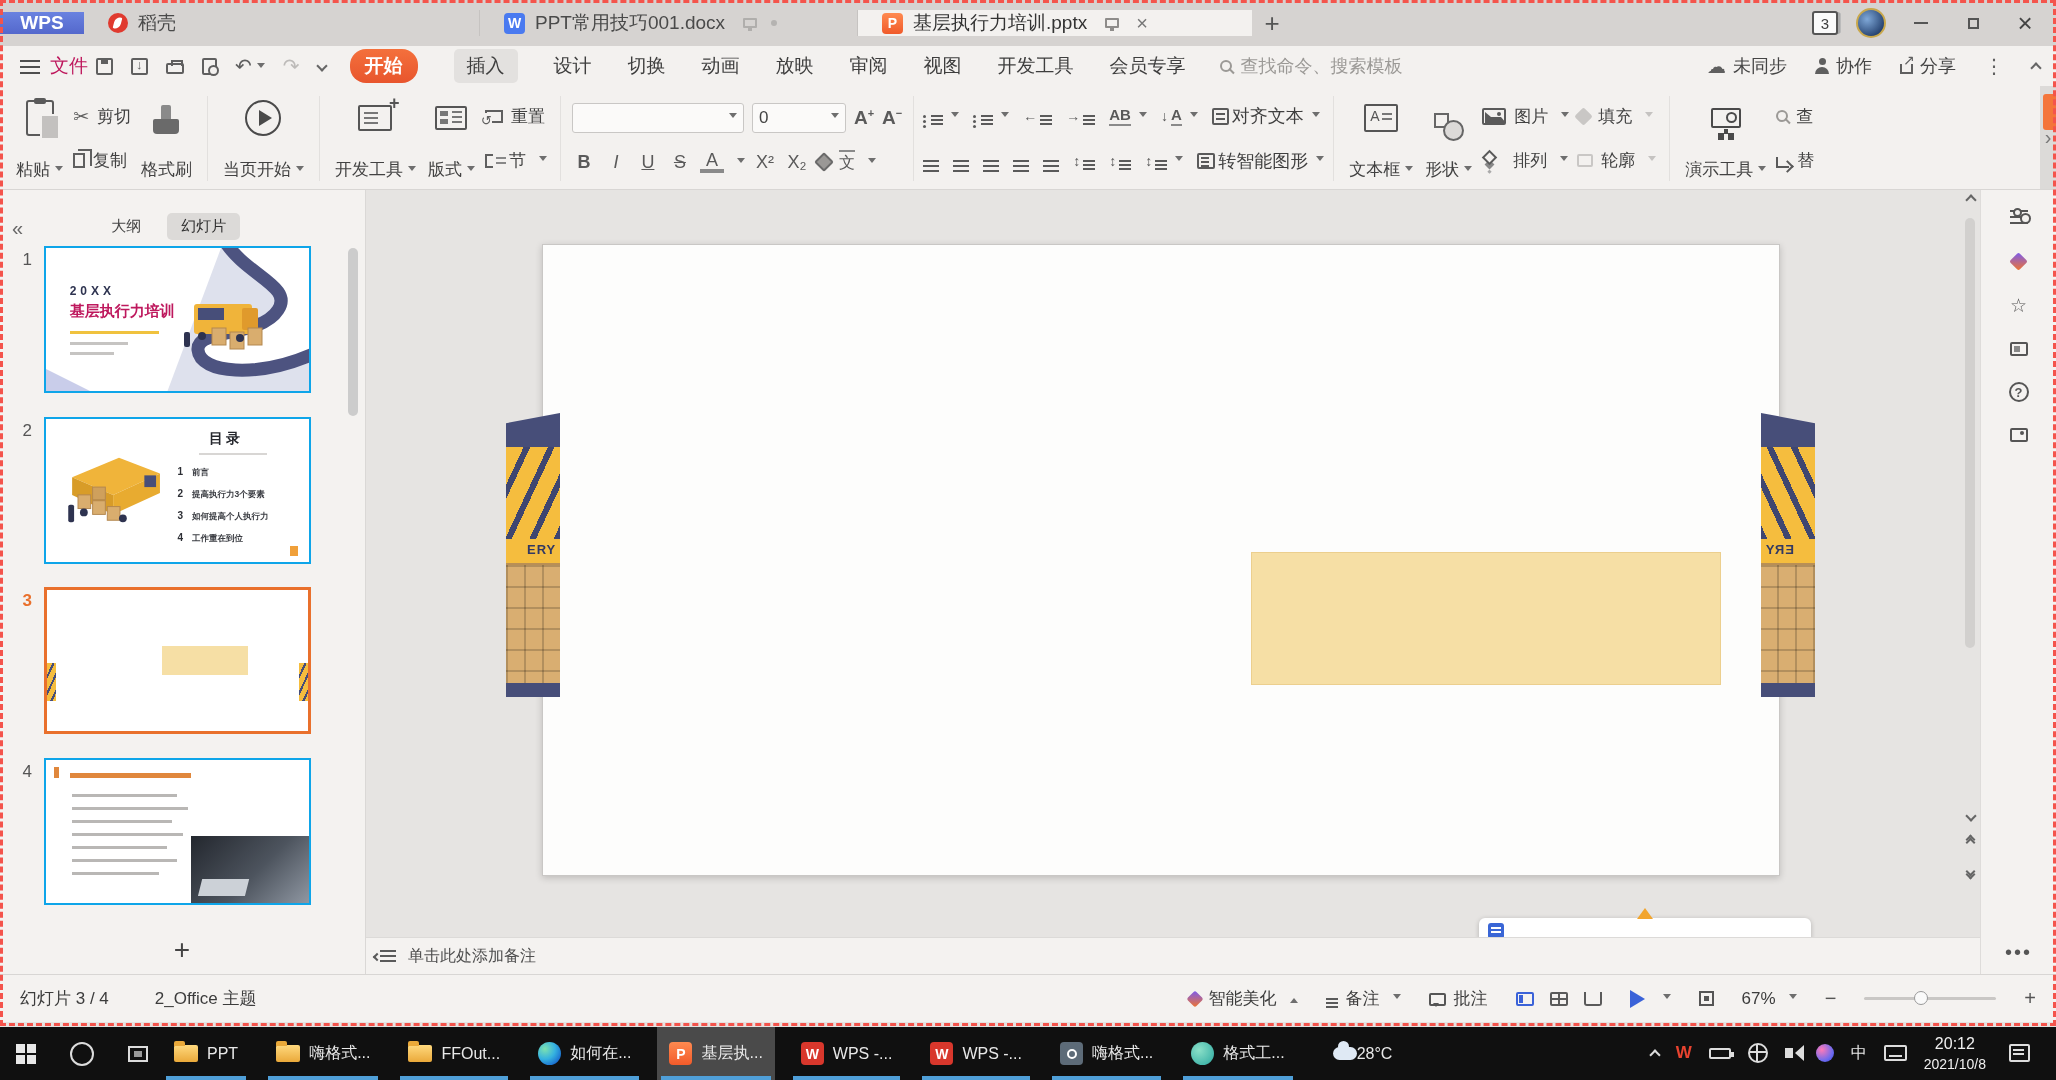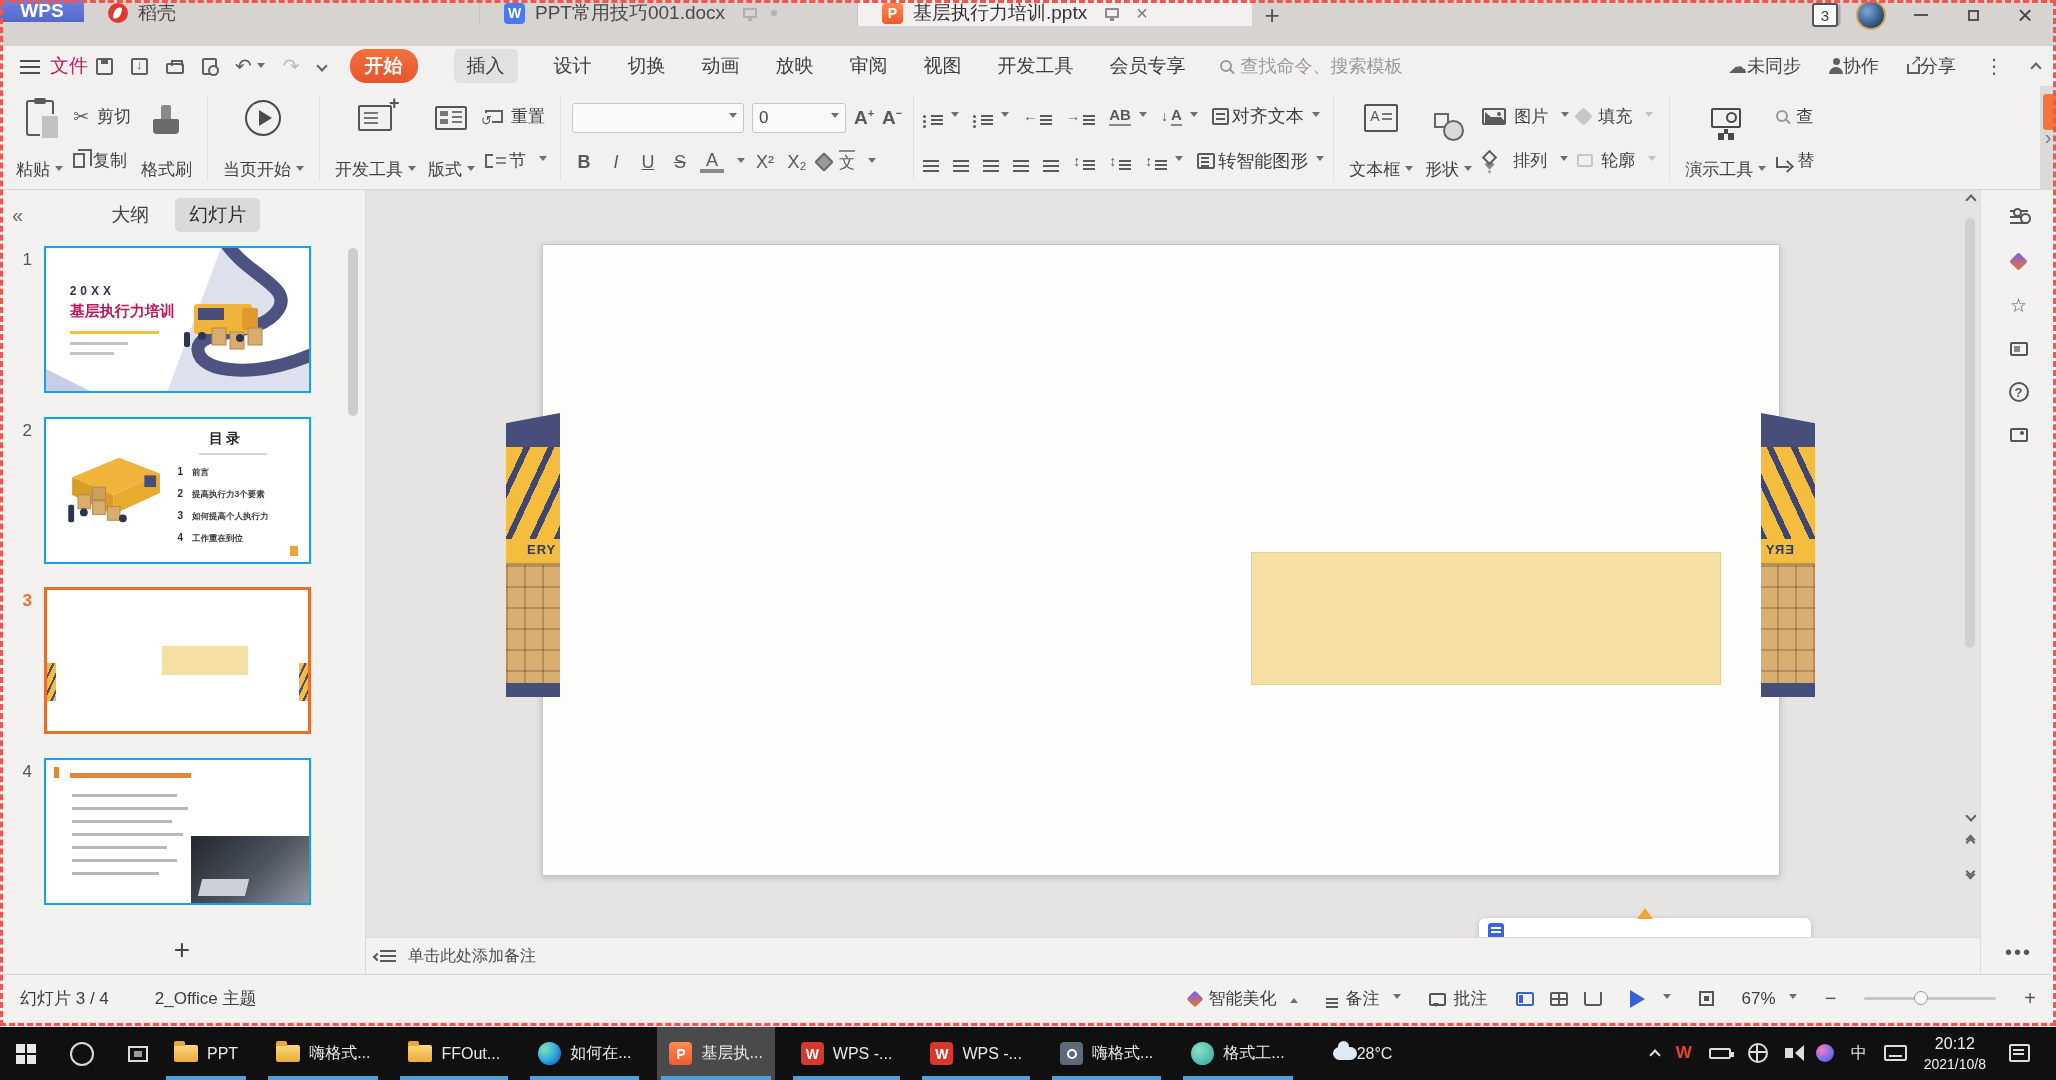--- a/index.html
+++ b/index.html
@@ -8,21 +8,21 @@
 
 
 .dd{display:inline-block;width:0;height:0;border:4px solid transparent;border-top:5px solid #6e6e6e;margin-left:5px;vertical-align:middle}
 .du{display:inline-block;width:0;height:0;border:4px solid transparent;border-bottom:5px solid #6e6e6e;margin-left:5px;vertical-align:middle}
 .ic-bars{display:inline-block;width:16px;height:2px;background:#5a5a5a;box-shadow:0 5px 0 #5a5a5a,0 10px 0 #5a5a5a}
 .ic-bars.sm{width:12px;box-shadow:0 4px 0 #5a5a5a,0 8px 0 #5a5a5a}
 .chev{display:inline-block;width:8px;height:8px;border-right:2px solid #666;border-bottom:2px solid #666;transform:rotate(45deg)}
 .chev.up{transform:rotate(-135deg)}
 
 
-.titlebar{position:absolute;left:0;top:0;width:2056px;height:46px;background:#d6d3d1;display:flex;align-items:flex-start}
+.titlebar{position:absolute;left:0;top:0;width:2056px;height:46px;background:#d6d3d1;display:flex;align-items:center}
 .wps-brand{width:84px;background:linear-gradient(180deg,#6a82e0,#5468cc);color:#fff;font-weight:bold;font-size:19px;display:flex;align-items:center;justify-content:center}
 .ttab{display:flex;align-items:center;gap:10px;padding-left:24px;border-right:1px solid #c6c3c1;font-size:19px;color:#4a4a4a}
 .ttab.docer{width:396px}
 .ttab.docx{width:378px}
 .ttab.pptx{width:394px;background:#f3f1ef;border-right:none;color:#333}
 .fav-docer{width:20px;height:20px;border-radius:50%;background:#e03a2f;position:relative;flex:0 0 auto}
 .fav-docer::after{content:"";position:absolute;left:6px;top:4px;width:7px;height:12px;background:#fff;border-radius:6px 1px 6px 1px;transform:rotate(14deg)}
 .fav-sq{width:21px;height:21px;border-radius:4px;color:#fff;font-weight:bold;font-size:14px;display:flex;align-items:center;justify-content:center;flex:0 0 auto}
 .fav-w{background:#4a7af0}
 .fav-p{background:linear-gradient(180deg,#ff8a50,#f05a2a)}
@@ -60,21 +60,21 @@
 .qi-undo::before{content:"↶";font-size:20px}
 .qi-redo::before{content:"↷";font-size:20px;color:#bdbbb9}
 .rtabs{display:flex;align-items:center;gap:36px;margin-left:6px;color:#3e3e3e;white-space:nowrap}
 .rtab{cursor:default}
 .rtab.active{background:linear-gradient(180deg,#f4703c,#e8552d);color:#fff;font-weight:bold;padding:4px 15px;border-radius:16px}
 .rtab.hover{background:#e3e1df;padding:4px 13px;border-radius:5px}
 .msearch{display:flex;align-items:center;gap:9px;margin-left:34px;color:#9b9996;font-size:18px}
 .mag{display:inline-block;width:12px;height:12px;border:2px solid #9b9996;border-radius:50%;position:relative}
 .mag::after{content:"";position:absolute;right:-5px;bottom:-2px;width:7px;height:2px;background:#9b9996;transform:rotate(45deg)}
 .mright{margin-left:auto;display:flex;align-items:center;gap:28px;color:#454545;font-size:18px}
-.mitem{display:flex;align-items:center;}
+.mitem{display:flex;align-items:center;gap:7px}
 .ic-cloud::before{content:"☁";font-size:19px;color:#5f5f5f}
 .person{display:inline-block;width:14px;height:7px;background:#5f5f5f;border-radius:7px 7px 0 0;position:relative;margin-top:9px}
 .person::before{content:"";position:absolute;left:3.5px;top:-9px;width:7px;height:7px;border-radius:50%;background:#5f5f5f}
 .ic-share{display:inline-block;width:13px;height:10px;border:2px solid #5f5f5f;border-top:none;position:relative;margin-top:6px}
 .ic-share::before{content:"↗";position:absolute;left:1px;top:-12px;font-size:14px;color:#5f5f5f}
 .ic-more::before{content:"⋮";font-size:20px;color:#5f5f5f}
 .ic-collapse{margin-top:4px}
 
 
 .ribbon{position:absolute;left:0;top:86px;width:2056px;height:104px;background:#f3f1ef;border-bottom:1px solid #d8d6d4;display:flex;align-items:stretch;padding:6px 0 4px 10px}
@@ -146,21 +146,21 @@
 .findcol{overflow:hidden;width:56px}
 .ic-replace{display:inline-block;width:13px;height:11px;border:2px solid #5a5a5a;border-top:none;border-right:none;position:relative;margin-top:4px}
 .ic-replace::after{content:"";position:absolute;right:-3px;bottom:-5px;width:7px;height:7px;border-right:2px solid #5a5a5a;border-bottom:2px solid #5a5a5a;transform:rotate(-45deg)}
 .rib-expander{position:absolute;right:0;top:0;width:16px;height:103px;background:#dcdad8;display:flex;align-items:center;justify-content:center;color:#777;font-size:14px}
 .rib-expander::before{content:"›";font-size:20px}
 .orange-tag{position:absolute;right:0;top:8px;width:13px;height:36px;background:#f4753b;border-radius:3px 0 0 3px;z-index:3}
 
 
 .workspace{position:absolute;left:0;top:190px;width:2056px;height:784px;display:flex}
 .slidepanel{position:relative;width:366px;background:#f4f2f0;border-right:1px solid #dad8d6;flex:0 0 auto}
-.sp-header{height:50px;display:flex;align-items:center;font-size:19px;color:#454545}
+.sp-header{height:50px;display:flex;align-items:flex-end;font-size:15px;color:#454545}
 .sp-collapse{margin-left:12px;color:#666;font-size:20px}
 .sp-collapse::before{content:"«"}
 .sp-tabs{display:flex;gap:26px;margin-left:88px;align-items:center}
 .sp-tab.active{background:#dcdad8;border-radius:5px;padding:4px 14px;color:#2e2e2e}
 .srow{position:absolute;left:0;display:flex}
 .snum{width:44px;text-align:right;padding:4px 12px 0 0;font-size:17px;color:#555}
 .snum.sel{color:#e9702c;font-weight:bold}
 .thumb{position:relative;width:267px;height:147px;background:#fff;border:2px solid #0ea5e9;overflow:hidden}
 .thumb.sel{border:3px solid #e9702c}
 

